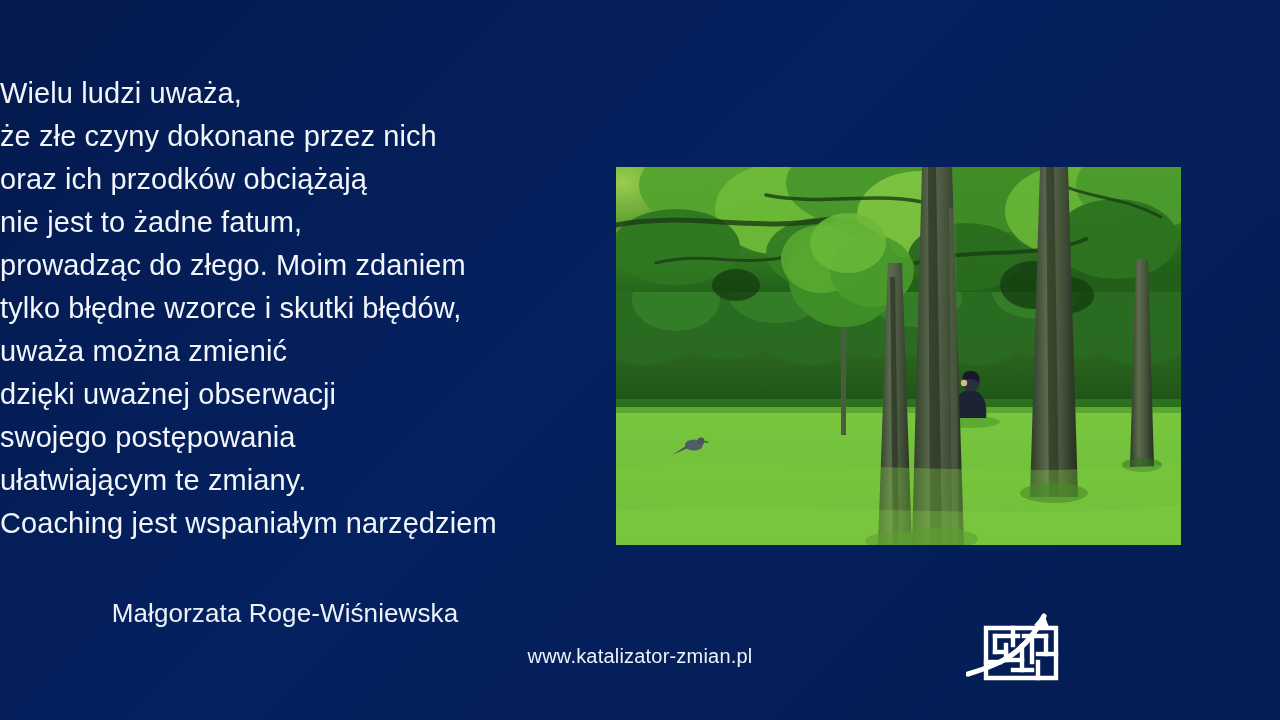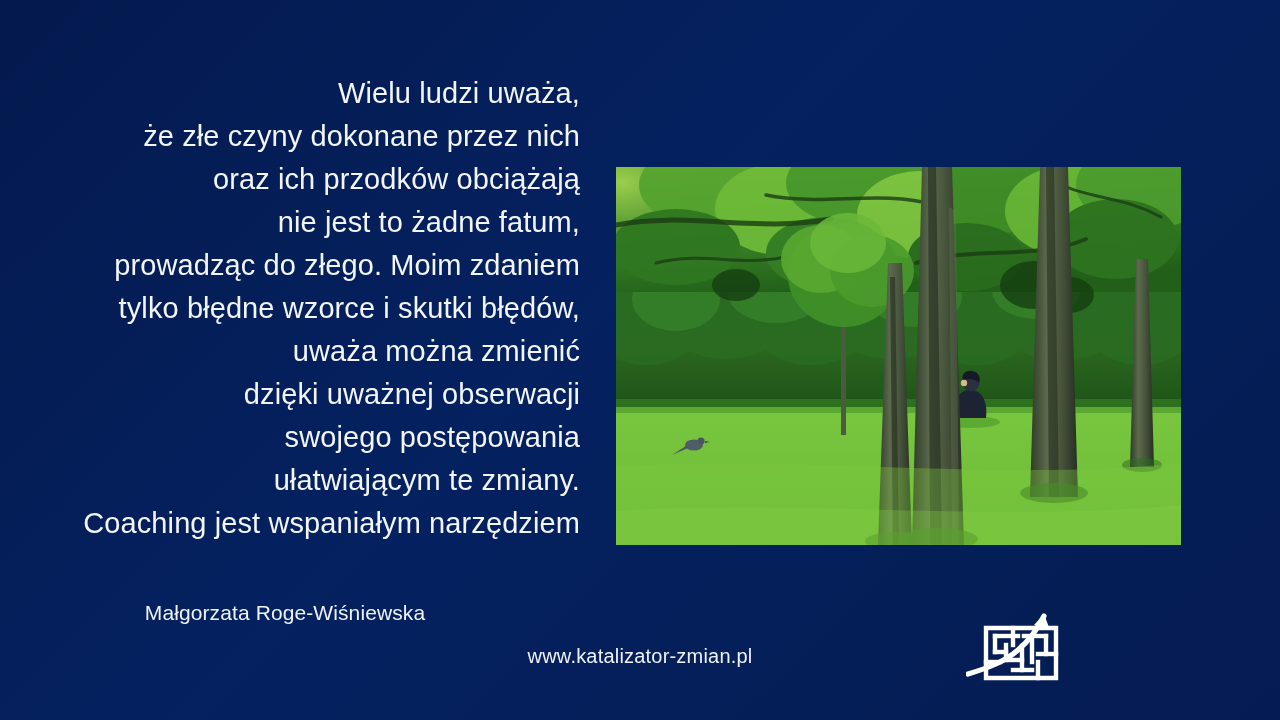--- a/index.html
+++ b/index.html
@@ -20,41 +20,41 @@
     background-image: linear-gradient(135deg, #041a4e 0%, #042160 45%, #041c51 100%);
     overflow: hidden;
   }
 
   
   #quote-block {
     position: absolute;
     left: 0px;
     top: 72px;
     width: 580px;
-    text-align: right;
+    text-align: left;
     color: #f2f5fa;
     font-size: 29px;
     line-height: 43px;
     font-weight: 400;
     letter-spacing: 0.1px;
   }
   #quote-block .quote-line {
     display: block;
     white-space: nowrap;
   }
 
   
   #author {
     position: absolute;
     left: 0px;
     top: 600px;
     width: 570px;
     text-align: center;
     color: #eef2f8;
-    font-size: 21px;
+    font-size: 26px;
     line-height: 26px;
     letter-spacing: 0.1px;
   }
 
   
   #website {
     position: absolute;
     left: 400px;
     top: 643px;
     width: 480px;

